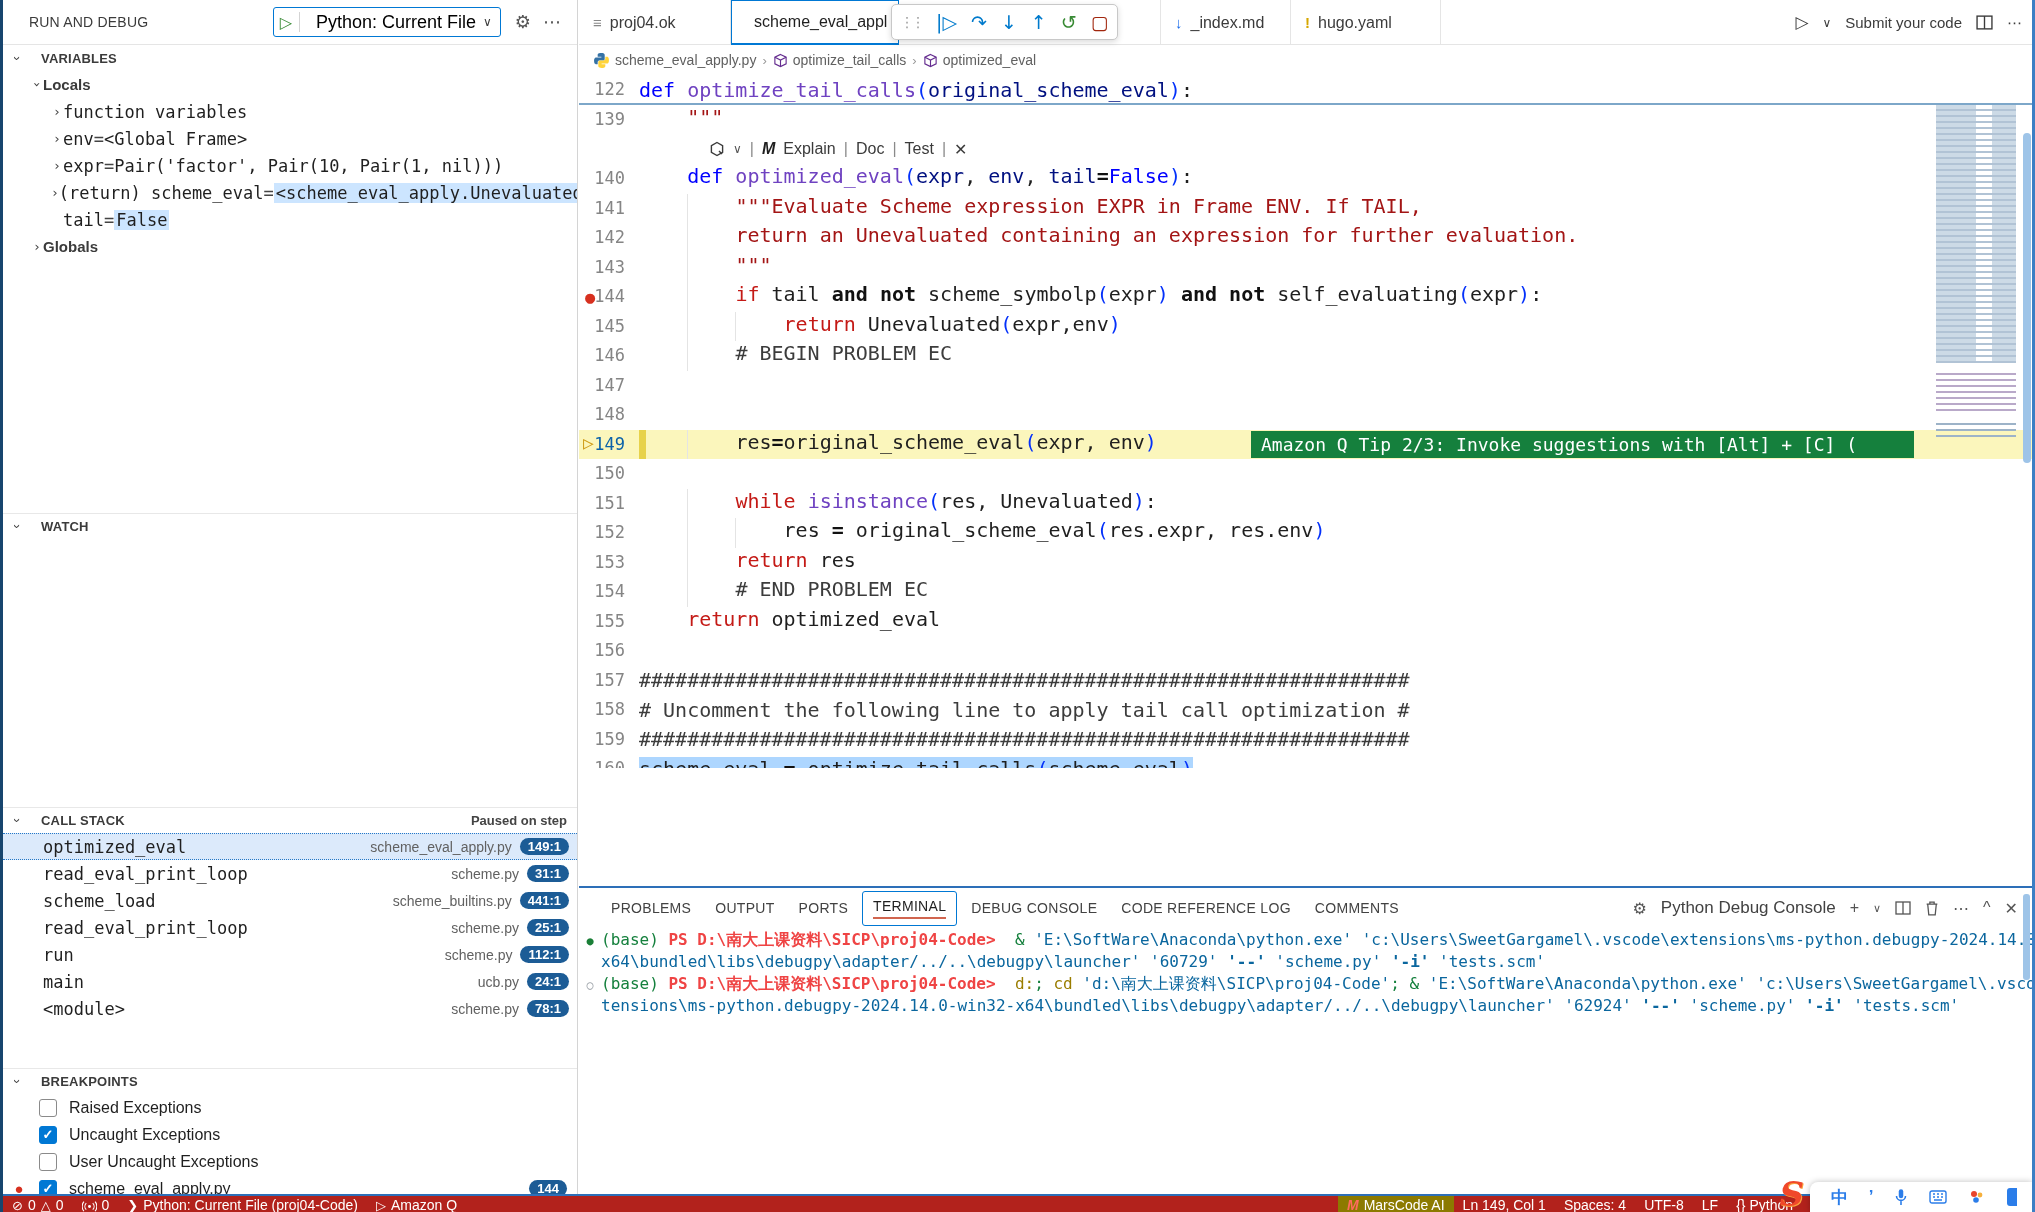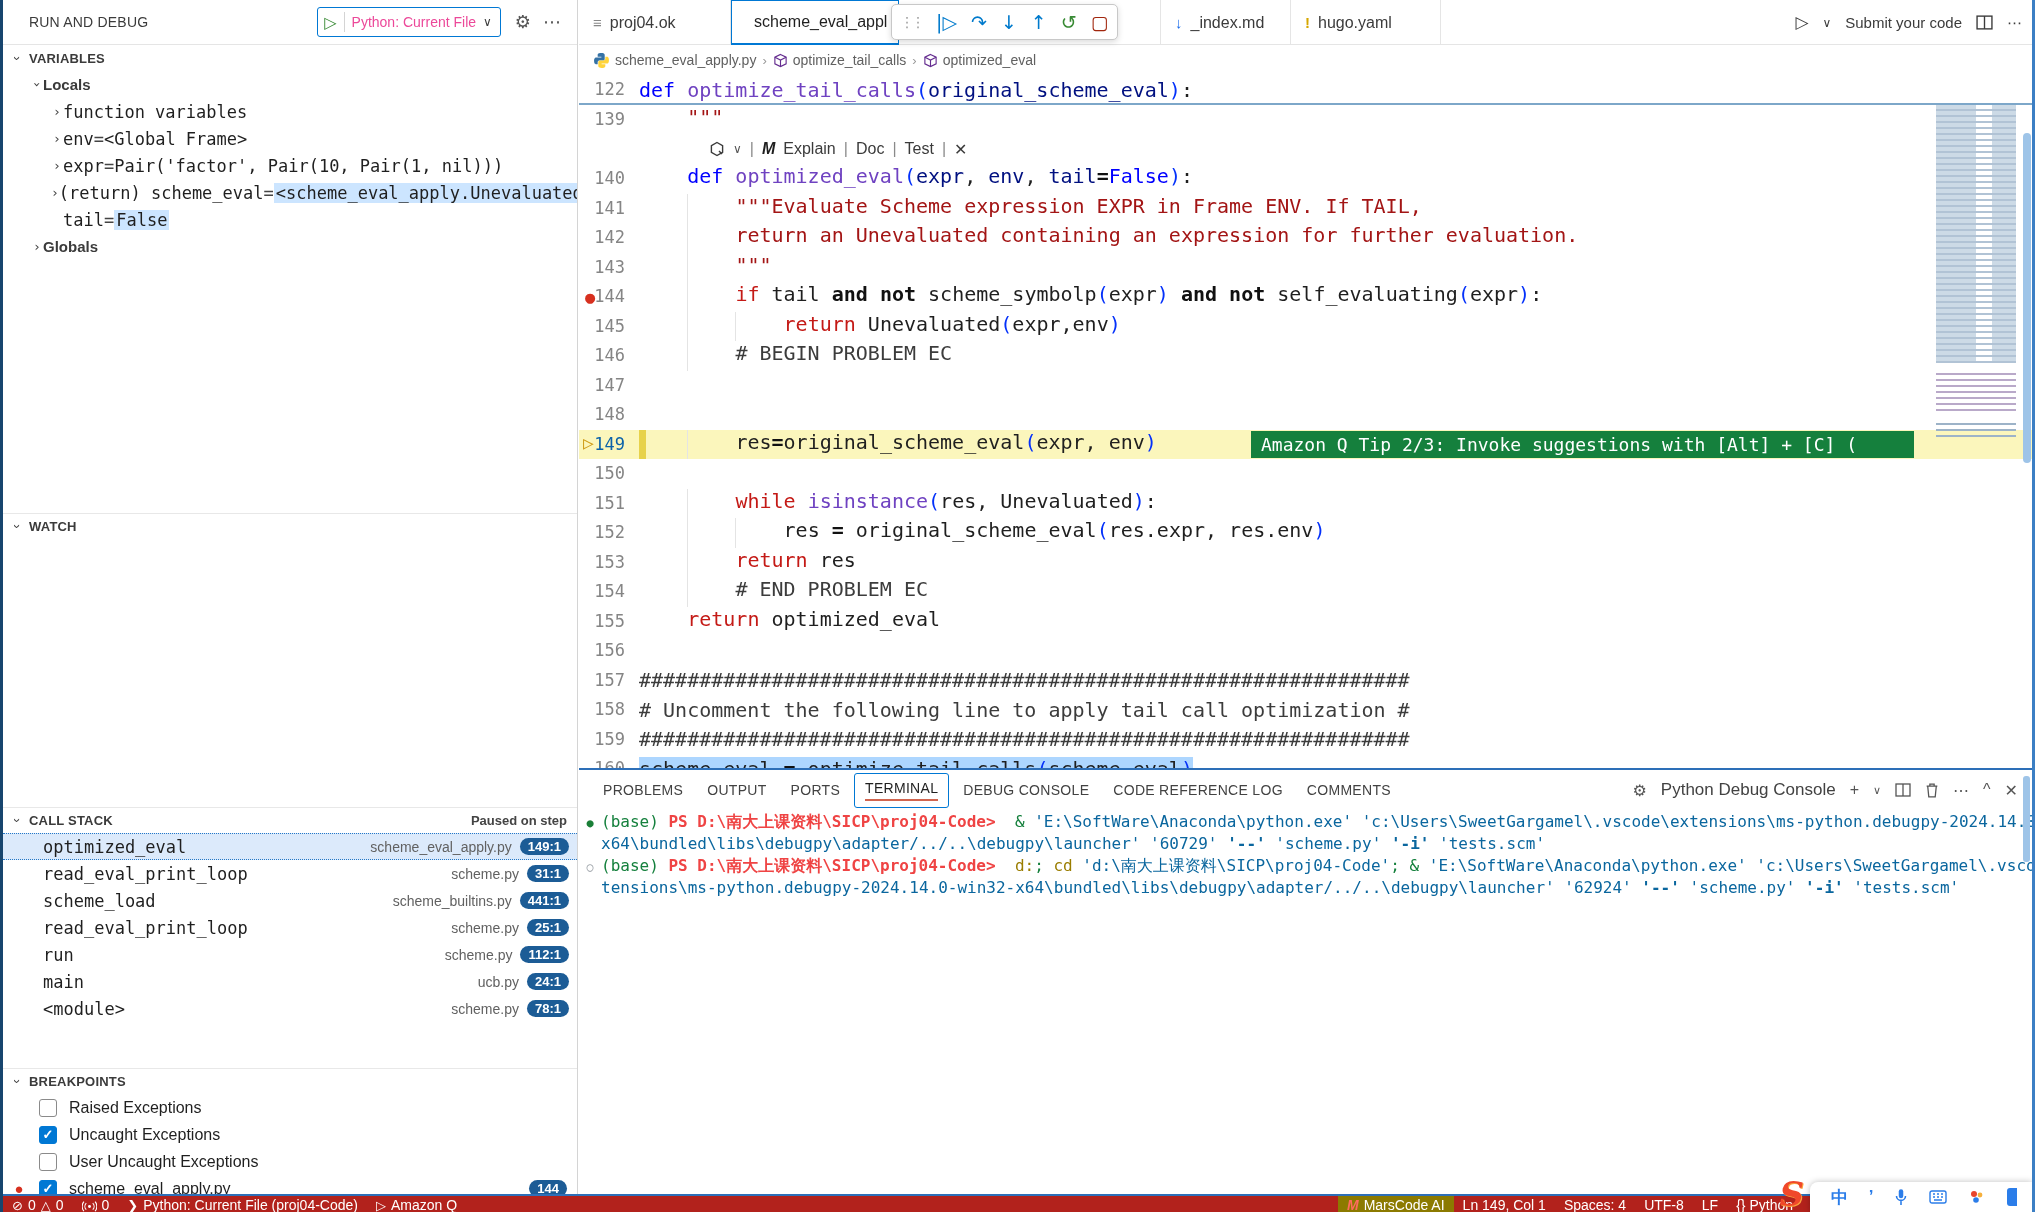--- a/index.html
+++ b/index.html
@@ -8,27 +8,27 @@
   #app { position:relative; width:2035px; height:1212px; background:#fff; overflow:hidden;
          border-left:3px solid #17456e; border-right:3px solid #3c7fc4; }
 
   
   #sidebar { position:absolute; left:0; top:0; width:575px; bottom:18px; background:#fff; border-right:1px solid #d4d4d4; }
   #sb-head { position:absolute; left:0; top:0; right:0; height:45px; display:flex; align-items:center; border-bottom:1px solid #e5e5e5; }
   #sb-title { margin-left:26px; font-size:14px; color:#3b3b3b; letter-spacing:.2px; white-space:nowrap; }
   #sb-config { margin-left:auto; display:flex; align-items:center; height:30px; border:1px solid #0078d4; border-radius:3px; background:#fff; padding:0 8px 0 6px; gap:7px; }
   #sb-config .play { color:#388a34; font-size:16px; }
   #sb-config .sep { width:1px; height:20px; background:#d4d4d4; }
-  #sb-config .lbl { font-size:14px; color:#ec4899; white-space:nowrap; }
+  #sb-config .lbl { font-size:18px; color:#000000; white-space:nowrap;margin-left:9px; }
   #sb-config .chev { color:#3b3b3b; font-size:12px; }
   #sb-gear { margin-left:14px; font-size:18px; color:#555; }
   #sb-more { margin:0 16px 0 12px; font-size:18px; color:#555; }
 
   .section { position:absolute; left:0; right:0; overflow:hidden; }
-  .sec-head { height:26px; display:flex; align-items:center; padding-left:8px; gap:6px; border-top:1px solid #e8e8e8; }
+  .sec-head { height:26px; display:flex; align-items:center; padding-left:8px; gap:18px; border-top:1px solid #e8e8e8; }
   .sec-head.first { border-top:none; }
   .sec-title { font-size:13px; font-weight:700; color:#3b3b3b; letter-spacing:.2px; }
   .sec-right { margin-left:auto; margin-right:10px; font-size:13px; font-weight:600; color:#444; }
   .chevron { display:inline-block; font-size:13px; color:#424242; width:12px; text-align:center; }
   .chevron.down { transform:rotate(90deg); }
 
   .tree-row { height:27px; display:flex; align-items:center; white-space:nowrap; overflow:hidden; font-family:"DejaVu Sans Mono", monospace; font-size:17px; color:#1f1f1f; }
   .tree-row .bold { font-weight:700; font-family:"Liberation Sans", sans-serif; font-size:15px; color:#3b3b3b; }
   .val-hl { background:#cce5ff; padding:0 2px; }
   .eq { color:#444; }
@@ -93,21 +93,21 @@
 
   #minimap { position:absolute; right:12px; top:0; width:88px; bottom:0; }
   .mm-block { position:absolute; left:4px; right:4px; }
   .mm1 { top:4px; height:284px; background:repeating-linear-gradient(to bottom,#a9bdd1 0 2px,transparent 2px 6px), repeating-linear-gradient(to right,#c7d6e4 0 40px,transparent 40px 56px); opacity:.9; }
   .mm2 { top:298px; height:40px; background:repeating-linear-gradient(to bottom,#b9a9c9 0 2px,transparent 2px 6px); }
   .mm3 { top:348px; height:14px; background:repeating-linear-gradient(to bottom,#9db3c8 0 2px,transparent 2px 6px); }
   #scrollbar-v { position:absolute; right:0; top:0; width:10px; bottom:0; }
   #scrollbar-v .thumb { position:absolute; left:1px; width:8px; top:58px; height:330px; background:#9ec4e8; border-radius:4px; }
 
   
-  #panel { position:absolute; left:0; right:0; bottom:0; height:426px; background:#fff; border-top:2px solid #2d6fb8; }
+  #panel { position:absolute; left:0; right:0; bottom:0; height:308px; background:#fff; border-top:2px solid #2d6fb8;padding-left:8px; }
   #panel-tabs { position:relative; height:40px; display:flex; align-items:center; gap:4px; padding-left:14px; }
   .ptab { font-size:14px; color:#424242; letter-spacing:.3px; padding:6px 10px; white-space:nowrap; }
   .ptab.active { border:1px solid #0078d4; border-radius:3px; color:#1f1f1f; }
   .ptab.active .ul { display:block; height:2px; background:#d1654f; margin-top:3px; }
   #panel-right { position:absolute; right:14px; top:0; height:40px; display:flex; align-items:center; gap:14px; color:#424242; font-size:15px; }
   #panel-right .lbl { font-size:17px; color:#424242; }
   #panel-right .ico { font-size:16px; color:#555; }
   #term { position:absolute; left:0; right:0; top:42px; bottom:0; overflow:hidden; }
   .term-line { display:flex; align-items:flex-start; height:22px; font-family:"DejaVu Sans Mono", monospace; font-size:16px; white-space:pre; }
   .term-gut { flex:0 0 22px; text-align:center; font-size:12px; line-height:22px; }

